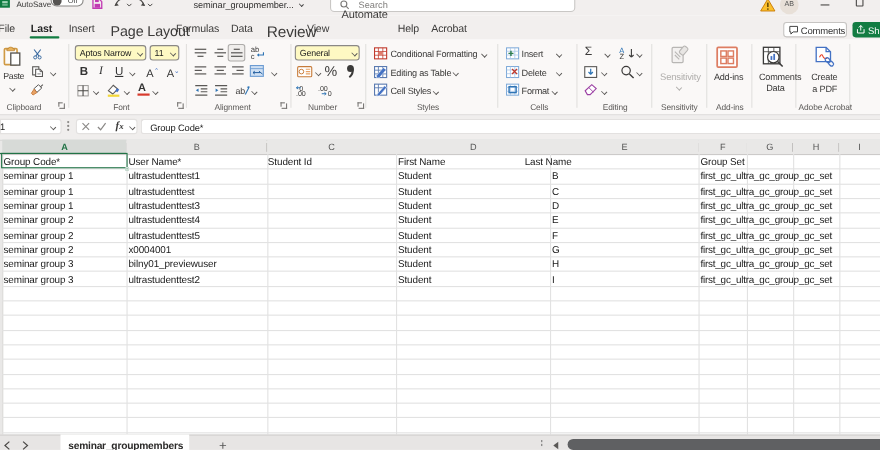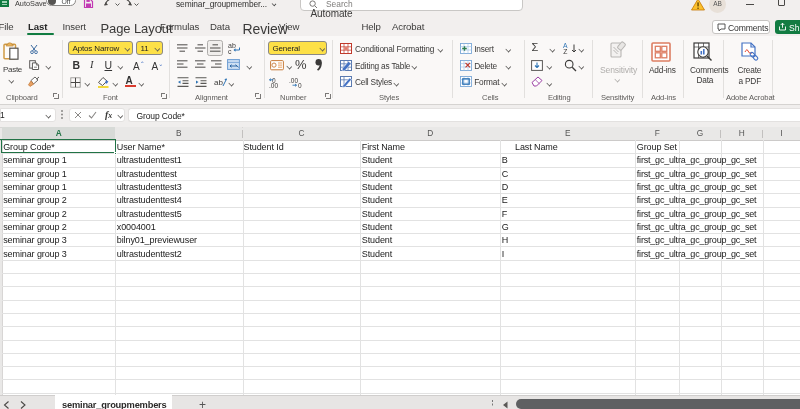--- a/index.html
+++ b/index.html
@@ -6,21 +6,21 @@
 #app{position:relative;width:800px;height:409px;overflow:hidden;background:#fff;}
 .abs{position:absolute;}
 .lbl{position:absolute;font-size:7.6px;color:#5c5a58;white-space:nowrap;letter-spacing:-0.1px;}
 .btxt{position:absolute;font-size:8.3px;color:#3b3a39;white-space:nowrap;letter-spacing:-0.2px;}
 .cell{position:absolute;font-size:9px;color:#1a1a1a;white-space:nowrap;line-height:13.3px;height:13.3px;letter-spacing:-0.1px;}
 .gl-v{position:absolute;width:1px;background:#e2e2e2;}
 .gl-h{position:absolute;height:1px;background:#e2e2e2;}
 .launcher{position:absolute;width:5.5px;height:5.5px;border:1px solid #7a7876;border-top:none;border-left:none;}
 .launcher:after{content:"";position:absolute;right:1.2px;bottom:1.2px;width:3px;height:3px;border-top:1px solid #7a7876;border-left:1px solid #7a7876;}
 .vsep{position:absolute;top:40px;height:58px;width:1px;background:#e2e0de;}
-.combo{position:absolute;background:#fde047;border:1px solid #8a8886;border-radius:3px;height:14px;}
+.combo{position:absolute;background:#fef9c3;border:1px solid #8a8886;border-radius:3px;height:14px;}
 .combo span{position:absolute;left:3.5px;top:2px;font-size:8px;color:#222;white-space:nowrap;letter-spacing:-0.15px;}
 .cv{position:absolute;width:4px;height:4px;border-right:1px solid #5a5856;border-bottom:1px solid #5a5856;transform:rotate(45deg) scale(0.9,0.72);}
 svg{position:absolute;overflow:visible;}
 </style></head><body>
 <div id="app">
 <div class="abs" style="left:0;top:0;width:800px;height:14px;background:#f2efee"></div>
 <div class="abs" style="left:0;top:0;width:9px;height:7px;background:#0f7b40"></div>
 <div class="abs" style="left:2px;top:1.2px;width:5px;height:1.4px;background:#9fd3b5"></div>
 <div class="abs" style="left:2px;top:4px;width:5px;height:1.4px;background:#9fd3b5"></div>
 <div class="abs" style="left:15px;top:0px;width:40px;height:8px;font-size:7.3px;color:#3b3a39;line-height:8px">AutoSave</div>
@@ -403,21 +403,21 @@
 <div class="gl-h" style="left:2px;top:326.2px;width:798px"></div>
 <div class="gl-h" style="left:2px;top:339.5px;width:798px"></div>
 <div class="gl-h" style="left:2px;top:352.8px;width:798px"></div>
 <div class="gl-h" style="left:2px;top:366.1px;width:798px"></div>
 <div class="gl-h" style="left:2px;top:379.4px;width:798px"></div>
 <div class="gl-h" style="left:2px;top:392.7px;width:798px"></div>
 <div class="cell" style="left:3.2px;top:141.1px">Group Code*</div>
 <div class="cell" style="left:116.8px;top:141.1px">User Name*</div>
 <div class="cell" style="left:243.5px;top:141.1px">Student Id</div>
 <div class="cell" style="left:361.8px;top:141.1px">First Name</div>
-<div class="cell" style="left:515px;top:141.1px">Last Name</div>
+<div class="cell" style="left:477px;top:141.1px">Last Name</div>
 <div class="cell" style="left:636.8px;top:141.1px">Group Set</div>
 <div class="cell" style="left:3.2px;top:154.4px">seminar group 1</div>
 <div class="cell" style="left:116.8px;top:154.4px">ultrastudenttest1</div>
 <div class="cell" style="left:361.8px;top:154.4px">Student</div>
 <div class="cell" style="left:501.8px;top:154.4px">B</div>
 <div class="cell" style="left:636.8px;top:154.4px;letter-spacing:-0.2px">first_gc_ultra_gc_group_gc_set</div>
 <div class="cell" style="left:3.2px;top:167.7px">seminar group 1</div>
 <div class="cell" style="left:116.8px;top:167.7px">ultrastudenttest</div>
 <div class="cell" style="left:361.8px;top:167.7px">Student</div>
 <div class="cell" style="left:501.8px;top:167.7px">C</div>

